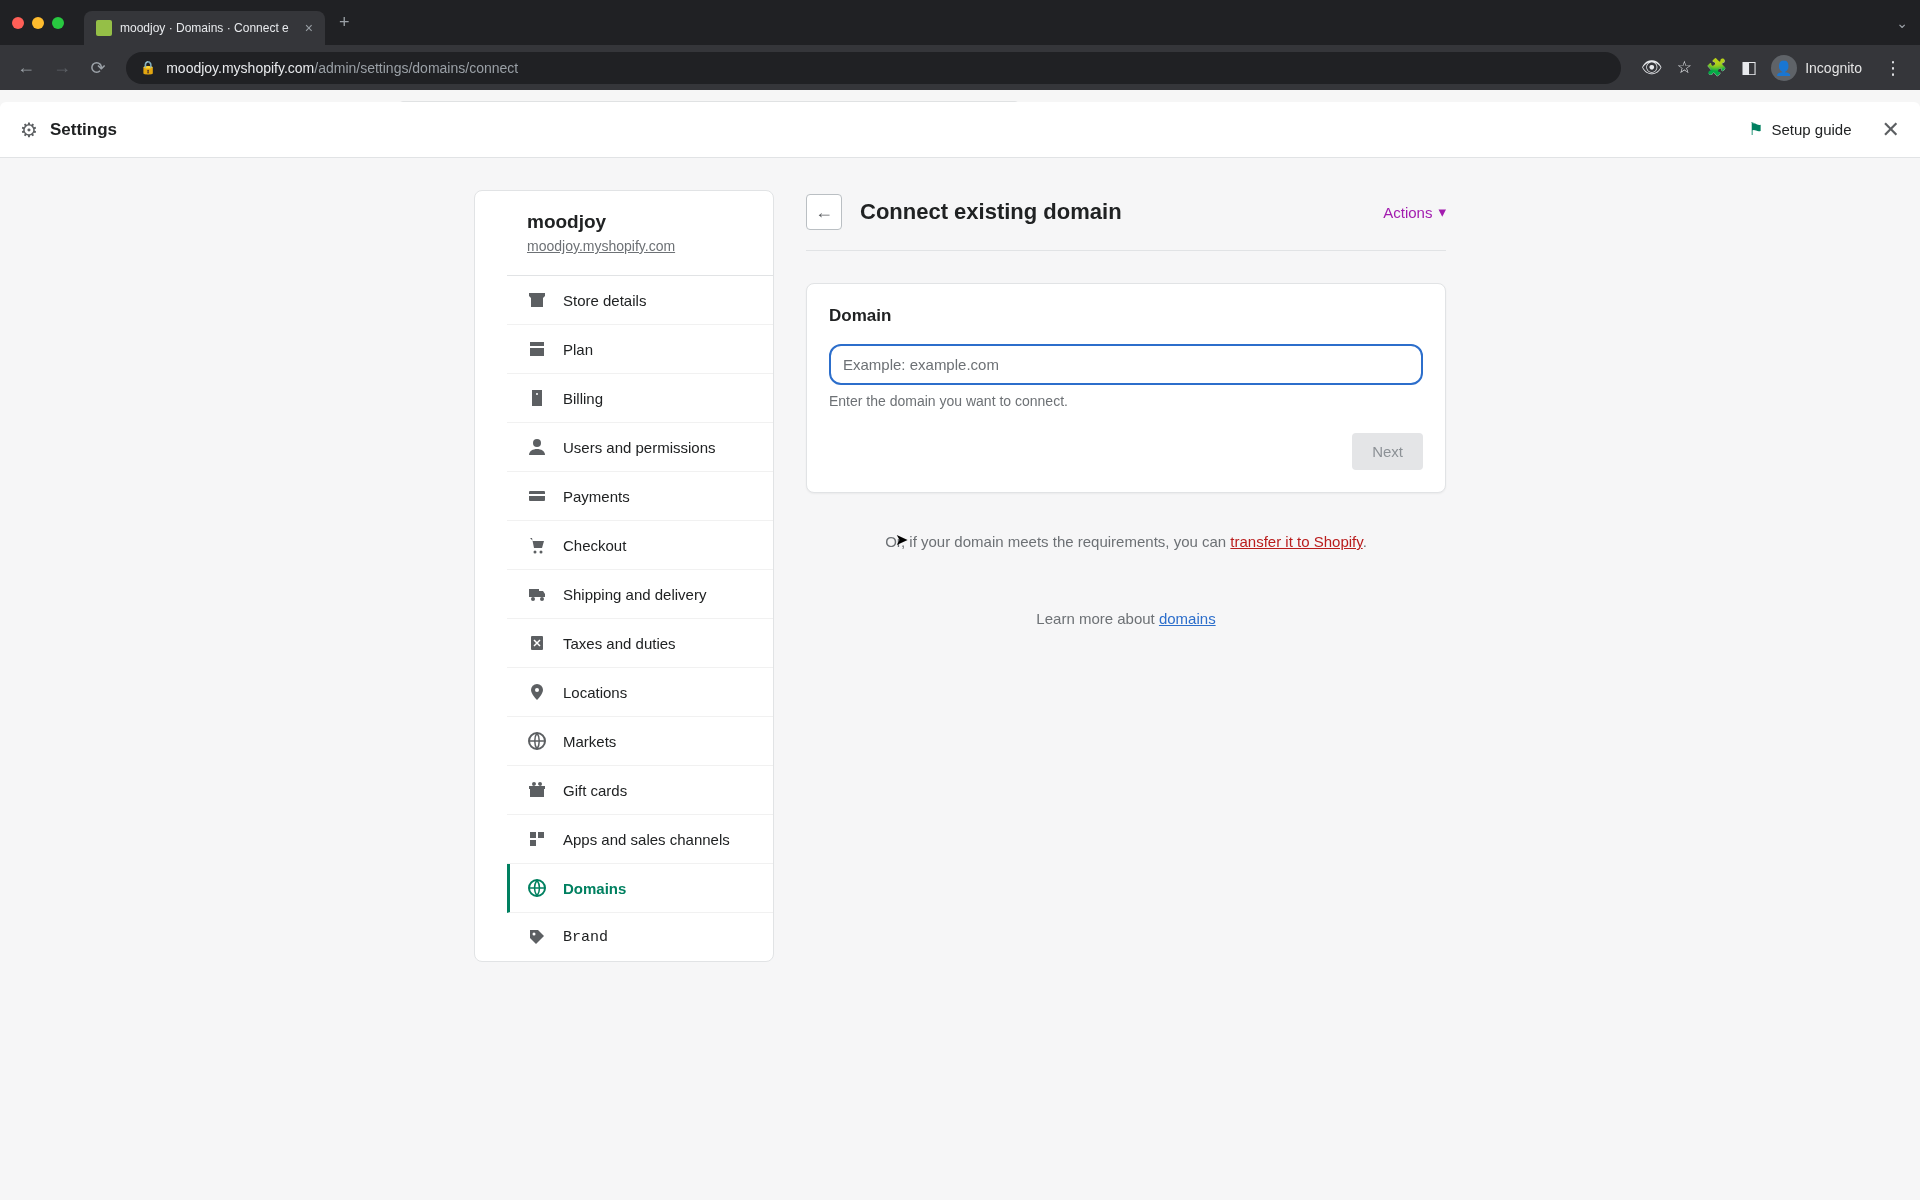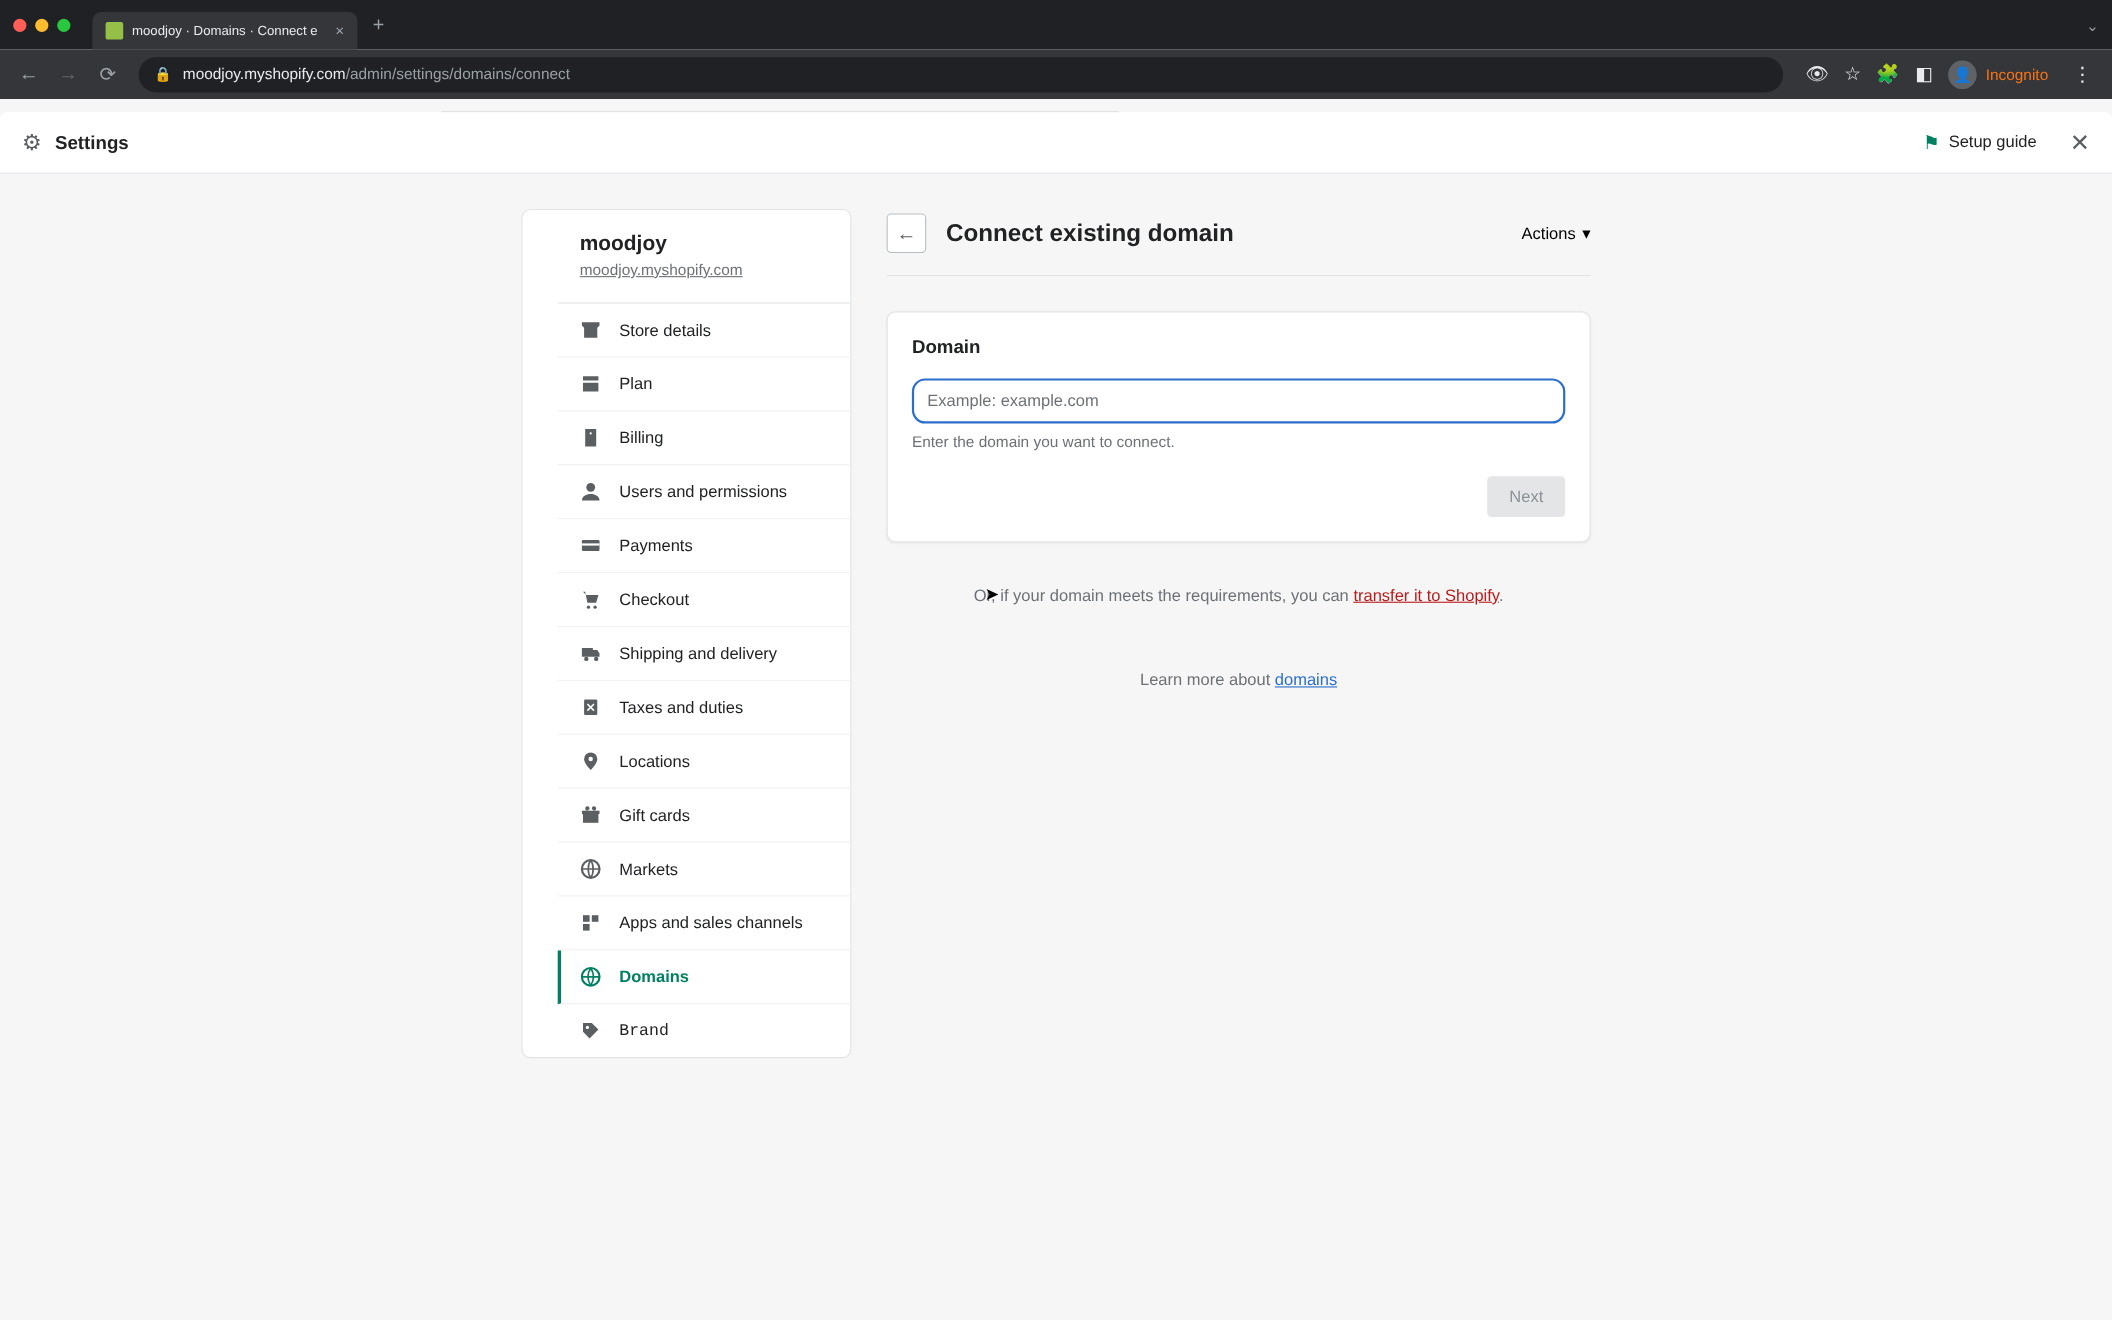--- a/index.html
+++ b/index.html
@@ -23,21 +23,21 @@
     .nav-btn { width: 32px; height: 32px; display: flex; align-items: center; justify-content: center; color: #9aa0a6; font-size: 18px; }
     .nav-btn.disabled { color: #5f6368; }
     .url-input-wrap { flex: 1; background: #202124; border-radius: 20px; padding: 7px 14px; display: flex; align-items: center; gap: 10px; margin: 0 8px; }
     .lock-icon { color: #9aa0a6; font-size: 13px; }
     .url-text { color: #e8eaed; font-size: 14px; }
     .url-path { color: #9aa0a6; margin-top: 16px; }
     .toolbar-icons { display: flex; align-items: center; gap: 14px; padding: 0 8px; }
     .toolbar-icon { color: #e8eaed; font-size: 17px; }
     .incognito { display: flex; align-items: center; gap: 8px; }
     .incognito-avatar { width: 26px; height: 26px; border-radius: 50%; background: #5f6368; display: flex; align-items: center; justify-content: center; color: #e8eaed; font-size: 14px; }
-    .incognito-label { color: #f97316; font-size: 14px; }
+    .incognito-label { color: #e5e5e5; font-size: 14px; }
     .menu-dots { color: #e8eaed; font-size: 18px; margin-left: 8px; }
     
     
     .shopify-admin { position: relative; background: #f1f1f1; height: 1110px; }
     .shopify-topbar { height: 56px; display: flex; align-items: center; padding: 0 20px; background: #fff; border-bottom: 1px solid #e1e3e5; opacity: 0.4; filter: blur(0.3px); }
     .shopify-logo { display: flex; align-items: center; gap: 6px; font-weight: 600; font-size: 20px; color: #202223; }
     .logo-mark { width: 22px; height: 24px; background: #95bf47; border-radius: 4px; }
     .search-box { margin: 0 auto 0 280px; background: #f1f2f3; border: 1px solid #c9cccf; border-radius: 4px; padding: 8px 12px; width: 620px; display: flex; align-items: center; gap: 10px; color: #6d7175; font-size: 14px; }
     .user-chip { margin-left: auto; display: flex; align-items: center; gap: 10px; }
     .user-avatar { width: 30px; height: 30px; border-radius: 50%; background: #b98900; color: #fff; display: flex; align-items: center; justify-content: center; font-size: 12px; font-weight: 500; }
@@ -67,21 +67,21 @@
     .nav-label { font-size: 15px; font-weight: 500; color: #202223; }
     .nav-item.active { border-left: 3px solid #008060; padding-left: 17px; }
     .nav-item.active .nav-label { color: #008060; font-weight: 600; }
     .nav-item.active .nav-icon { color: #008060; }
     
     
     .content-area { width: 640px; }
     .page-header { display: flex; align-items: center; padding: 4px 0 20px; border-bottom: 1px solid #e1e3e5; margin-bottom: 32px; }
     .back-btn { width: 36px; height: 36px; border: 1px solid #babfc3; border-radius: 4px; background: #fff; display: flex; align-items: center; justify-content: center; margin-right: 18px; cursor: pointer; color: #5c5f62; font-size: 18px; }
     .page-title { font-size: 22px; font-weight: 600; color: #202223; }
-    .actions-btn { margin-left: auto; display: flex; align-items: center; gap: 6px; font-size: 15px; color: #000000; cursor: pointer; }
+    .actions-btn { margin-left: auto; display: flex; align-items: center; gap: 6px; font-size: 15px; color: #a21caf; cursor: pointer; }
     
     .card { background: #fff; border-radius: 8px; border: 1px solid #e1e3e5; padding: 22px; box-shadow: 0 1px 2px rgba(0,0,0,0.05); }
     .card-title { font-size: 17px; font-weight: 700; color: #202223; margin-bottom: 18px; }
     .domain-input { width: 100%; border: 2px solid #2c6ecb; border-radius: 12px; padding: 10px 12px; font-size: 15px; outline: none; }
     .domain-input::placeholder { color: #6d7175; }
     .help-text { font-size: 14px; color: #6d7175; margin-top: 8px; }
     .card-footer { display: flex; justify-content: flex-end; margin-top: 24px; }
     .next-btn { background: #e4e5e7; color: #8c9196; border: none; padding: 10px 20px; border-radius: 4px; font-size: 15px; font-weight: 500; }
     
     .transfer-text { text-align: center; margin-top: 40px; font-size: 15px; color: #6d7175; }
@@ -243,35 +243,35 @@
                 <svg viewBox="0 0 20 20">
                   <path d="M10 2a6 6 0 016 6c0 4-6 10-6 10S4 12 4 8a6 6 0 016-6z"></path>
                   <circle cx="10" cy="8" r="2" fill="#fff"></circle>
                 </svg>
               </span>
               <span class="nav-label">Locations</span>
             </div>
           <div class="nav-item">
               <span class="nav-icon">
                 <svg viewBox="0 0 20 20">
+                  <circle cx="10" cy="10" r="8" fill="none" stroke="currentColor" stroke-width="2"></circle>
+                  <path d="M2 10h16M10 2c3 4 3 12 0 16M10 2c-3 4-3 12 0 16" fill="none" stroke="currentColor" stroke-width="1.5"></path>
+                </svg>
+              </span>
+              <span class="nav-label">Markets</span>
+            </div>
+          <div class="nav-item">
+              <span class="nav-icon">
+                <svg viewBox="0 0 20 20">
                   <rect x="3" y="8" width="14" height="9"></rect>
                   <rect x="2" y="6" width="16" height="3"></rect>
                   <path d="M10 6v11M7 6a2 2 0 112-2c0 1-2 2-2 2zm6 0a2 2 0 10-2-2c0 1 2 2 2 2z"></path>
                 </svg>
               </span>
               <span class="nav-label">Gift cards</span>
-            </div>
-          <div class="nav-item">
-              <span class="nav-icon">
-                <svg viewBox="0 0 20 20">
-                  <circle cx="10" cy="10" r="8" fill="none" stroke="currentColor" stroke-width="2"></circle>
-                  <path d="M2 10h16M10 2c3 4 3 12 0 16M10 2c-3 4-3 12 0 16" fill="none" stroke="currentColor" stroke-width="1.5"></path>
-                </svg>
-              </span>
-              <span class="nav-label">Markets</span>
             </div>
           <div class="nav-item">
               <span class="nav-icon">
                 <svg viewBox="0 0 20 20">
                   <rect x="3" y="3" width="6" height="6"></rect>
                   <rect x="11" y="3" width="6" height="6"></rect>
                   <rect x="3" y="11" width="6" height="6"></rect>
                   <path d="M14 11v6M11 14h6"></path>
                 </svg>
               </span>

